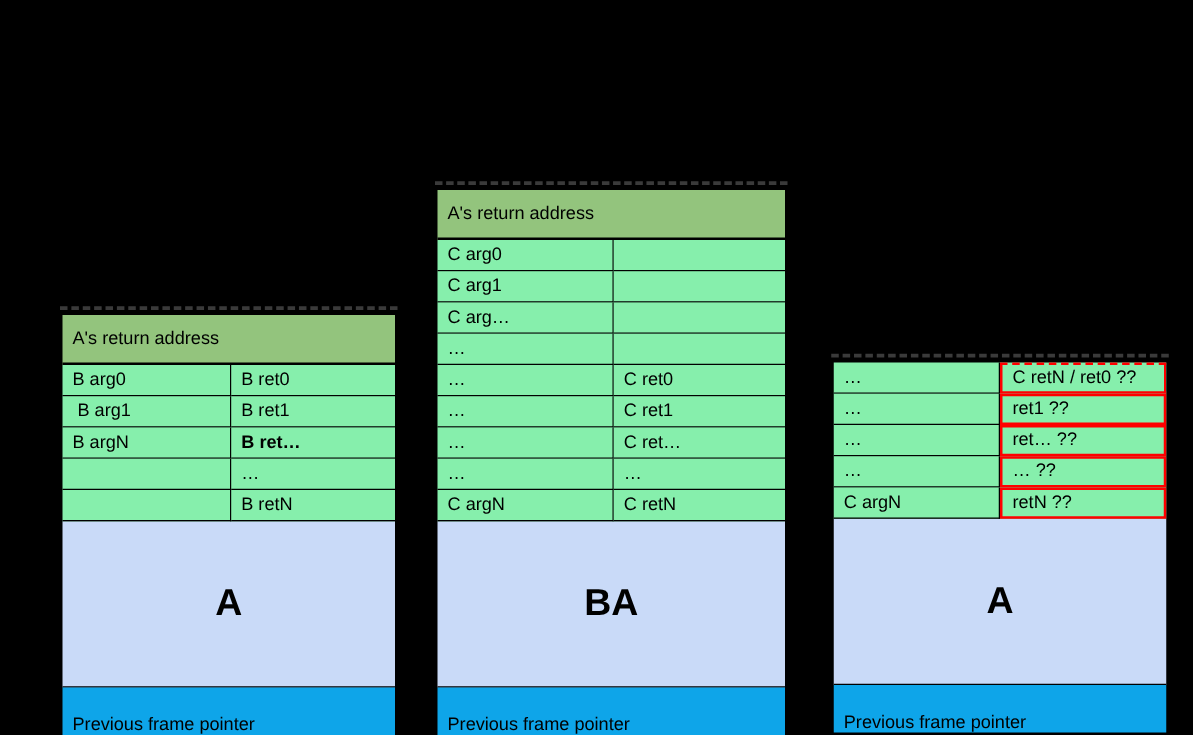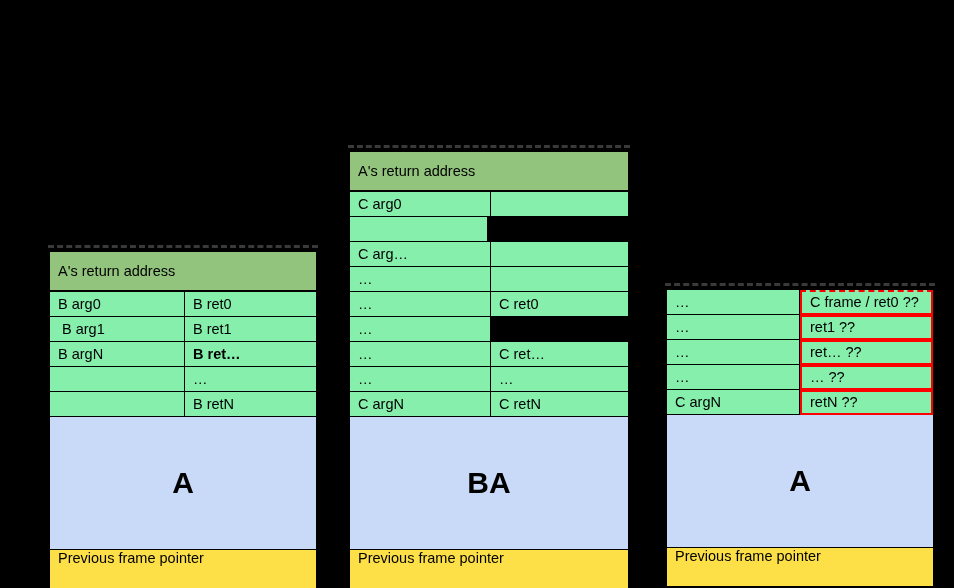--- a/index.html
+++ b/index.html
@@ -94,23 +94,23 @@
     display: flex;
     align-items: center;
     justify-content: center;
     font-size: 30px;
     font-weight: bold;
     color: #000;
     box-sizing: border-box;
   }
 
   .footer-blue {
-    background: #fde047;
-    display: flex;
-    align-items: flex-start;
+    background: #0ea5e9;
+    display: flex;
+    align-items: flex-end;
     padding: 0 8px;
     font-size: 14.5px;
     box-sizing: border-box;
     height: 38px;
   }
 </style>
 </head>
 <body>
 
 <div class="stack dashed-top" id="stack-left" style="left:48px; top:252px; width:270px; height:336px;">
@@ -153,36 +153,38 @@
 
   <div class="hdr-green">
     <span>A's return address</span>
   </div>
 
   <div class="row row-yellow">
     <div class="cell col-left" style="width:141px;">C arg0</div>
     <div class="cell col-right" style="width:137px;"></div>
   </div>
   <div class="row row-yellow">
+    <div class="cell col-left" style="width:141px;">C arg1</div>
     <div class="cell col-right" style="width:137px;"></div>
   </div>
   <div class="row row-yellow">
     <div class="cell col-left" style="width:141px;">C arg…</div>
     <div class="cell col-right" style="width:137px;"></div>
   </div>
   <div class="row row-yellow">
     <div class="cell col-left" style="width:141px;">…</div>
     <div class="cell col-right" style="width:137px;"></div>
   </div>
   <div class="row row-yellow">
     <div class="cell col-left" style="width:141px;">…</div>
     <div class="cell col-right" style="width:137px;">C ret0</div>
   </div>
   <div class="row row-yellow">
     <div class="cell col-left" style="width:141px;">…</div>
+    <div class="cell col-right" style="width:137px;">C ret1</div>
   </div>
   <div class="row row-yellow">
     <div class="cell col-left" style="width:141px;">…</div>
     <div class="cell col-right" style="width:137px;">C ret…</div>
   </div>
   <div class="row row-yellow">
     <div class="cell col-left" style="width:141px;">…</div>
     <div class="cell col-right" style="width:137px;">…</div>
   </div>
   <div class="row row-yellow">
@@ -196,21 +198,21 @@
 
   <div class="footer-blue">
     <span>Previous frame pointer</span>
   </div>
 </div>
 
 <div class="stack dashed-top" id="stack-right" style="left:665px; top:290px; width:270px; height:298px;">
 
   <div class="row row-yellow">
     <div class="cell col-left" style="width:133px;">…</div>
-    <div class="cell col-right red red-top-dashed" style="width:133px;">C frame / ret0 ??</div>
+    <div class="cell col-right red red-top-dashed" style="width:133px;">C retN / ret0 ??</div>
   </div>
   <div class="row row-yellow">
     <div class="cell col-left" style="width:133px;">…</div>
     <div class="cell col-right red" style="width:133px;">ret1 ??</div>
   </div>
   <div class="row row-yellow">
     <div class="cell col-left" style="width:133px;">…</div>
     <div class="cell col-right red" style="width:133px;">ret… ??</div>
   </div>
   <div class="row row-yellow">

